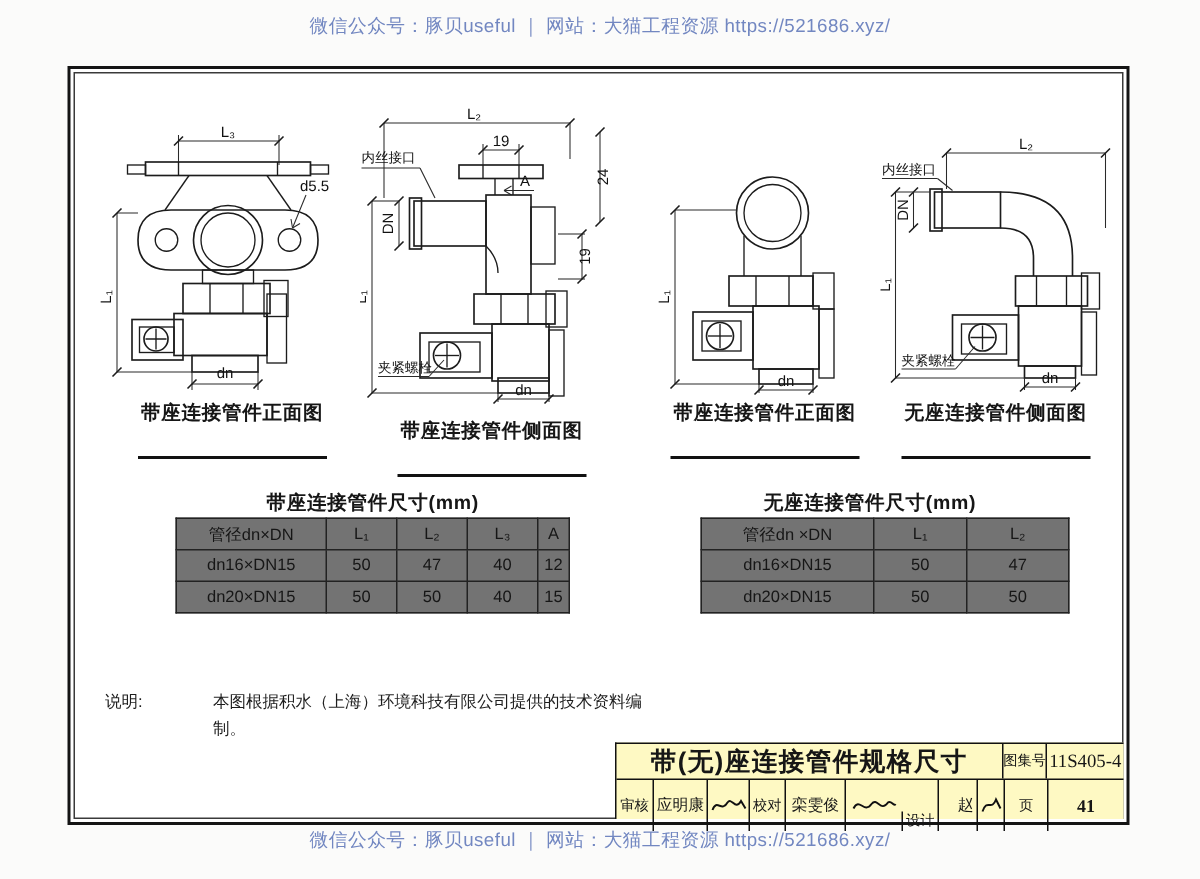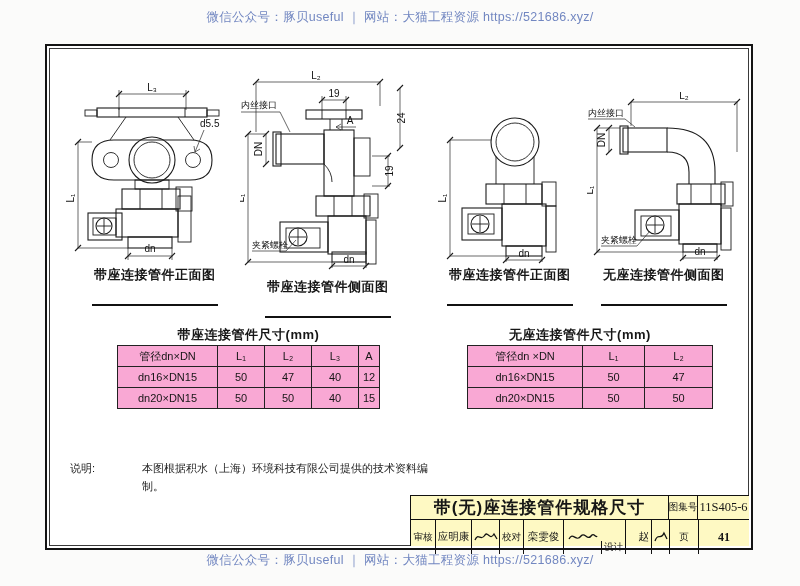--- a/index.html
+++ b/index.html
@@ -23,21 +23,21 @@
   svg .geo2{stroke:#1c1c1c;stroke-width:.9;fill:none;}
   svg .dim{stroke:#2a2a2a;stroke-width:.7;fill:none;}
   svg .tick{stroke:#1c1c1c;stroke-width:1.1;fill:none;}
   svg text{font-family:"Liberation Sans","DejaVu Sans",sans-serif;font-size:10px;fill:#111;}
   svg text.t9{font-size:9px;}
 
   .cap{position:absolute;font-weight:bold;font-size:13px;letter-spacing:.5px;
        border-bottom:2px solid #111;padding:0 2px 20px;white-space:nowrap;}
 
   .tbl-title{position:absolute;font-weight:bold;font-size:13px;text-align:center;letter-spacing:.5px;}
-  table.tbl{position:absolute;border-collapse:collapse;background:#f9a8d4;
+  table.tbl{position:absolute;border-collapse:collapse;background:#737373;
             border:1.6px solid #222;font-size:11px;table-layout:fixed;}
   table.tbl td{border:1px solid #222;text-align:center;height:20px;padding:0 2px;
                overflow:hidden;white-space:nowrap;}
 
   .notes{position:absolute;display:flex;gap:6px;font-size:11px;line-height:1.6;color:#1d1d1d;}
   .notes .lbl{white-space:nowrap;}
   .notes .txt{width:300px;}
 
   .tb{position:absolute;right:2px;bottom:2px;width:339px;height:51px;
       border-left:1.8px solid #111;border-top:1.8px solid #111;
@@ -415,21 +415,21 @@
 
   <div class="notes" style="left:23px;top:414px;gap:47px;">
     <span class="lbl">说明:</span>
     <span class="txt">本图根据积水（上海）环境科技有限公司提供的技术资料编制。</span>
   </div>
 
   <div class="tb">
     <div class="tb-r1">
       <div class="tb-cell first tb-title">带(无)座连接管件规格尺寸</div>
       <div class="tb-cell tb-lab" style="flex:0 0 29px;">图集号</div>
-      <div class="tb-cell tb-no" style="flex:1;">11S405-6</div>
+      <div class="tb-cell tb-no" style="flex:1;">11S405-4</div>
     </div>
     <div class="tb-r2">
       <div class="tb-cell first tb-lab" style="flex:0 0 24px;">审核</div>
       <div class="tb-cell tb-name" style="flex:0 0 36px;">应明康</div>
       <div class="tb-cell" style="flex:0 0 28px;">
         <svg class="sig-svg" width="26" height="14" viewBox="0 0 26 14">
           <path d="M2,10 C5,2 8,12 12,5 C15,1 17,11 21,4 L24,9" stroke="#111" stroke-width="1.3" fill="none"></path>
         </svg>
       </div>
       <div class="tb-cell tb-lab" style="flex:0 0 24px;">校对</div>

